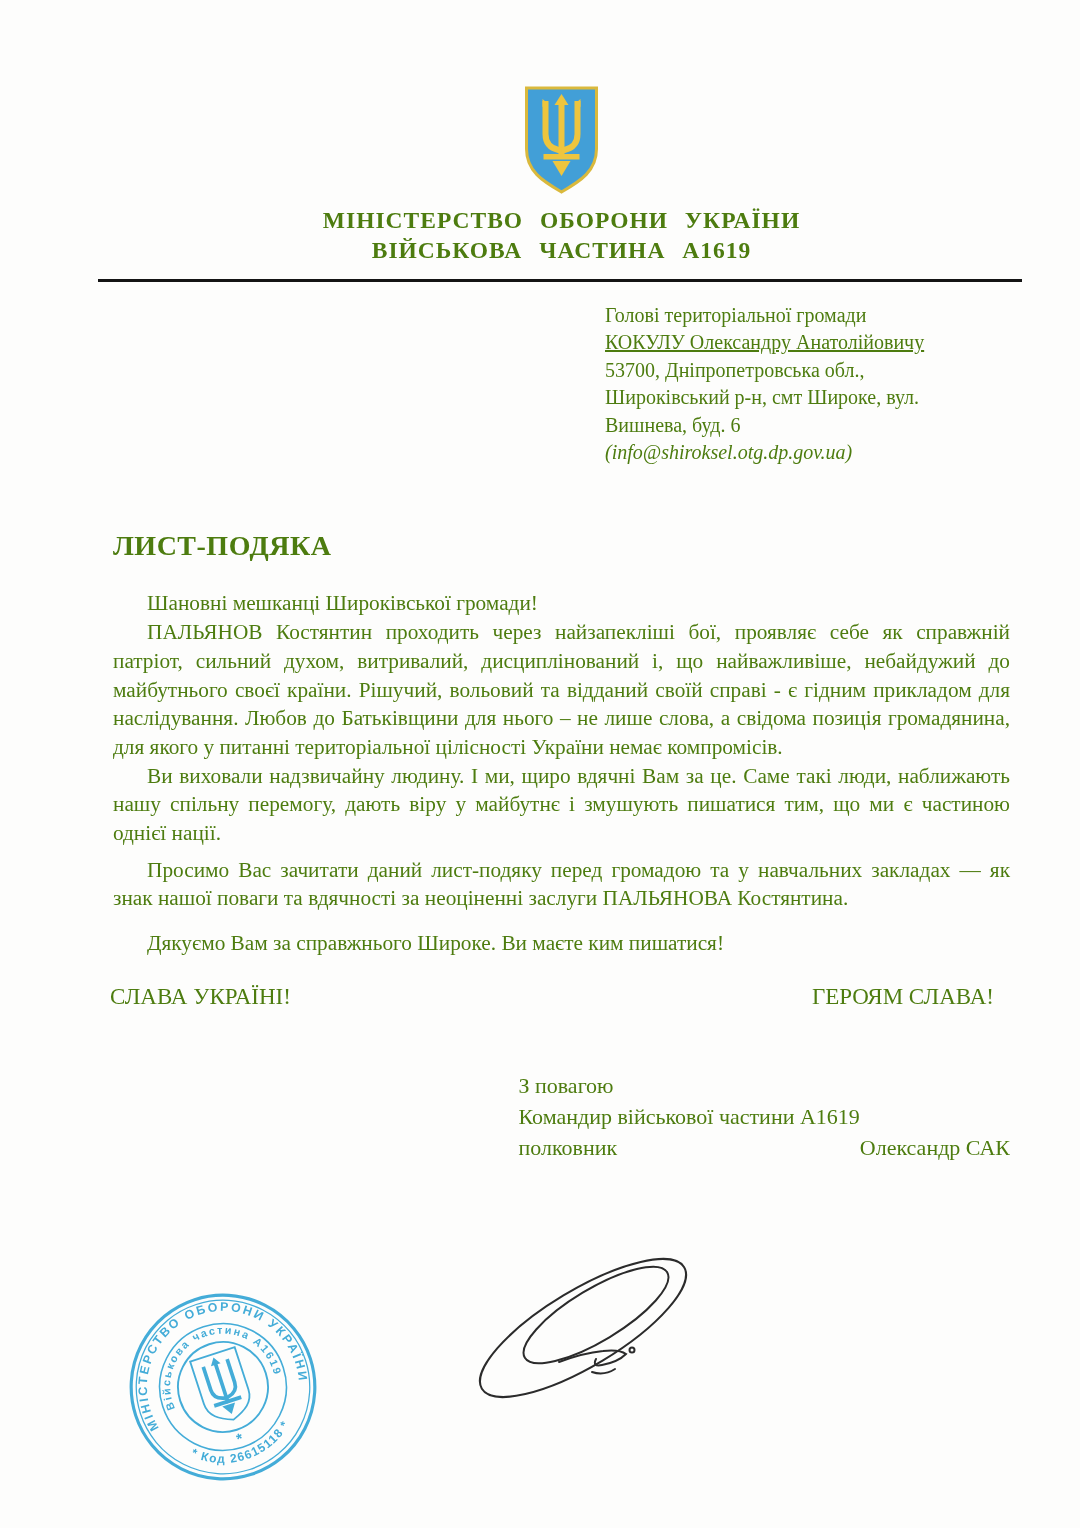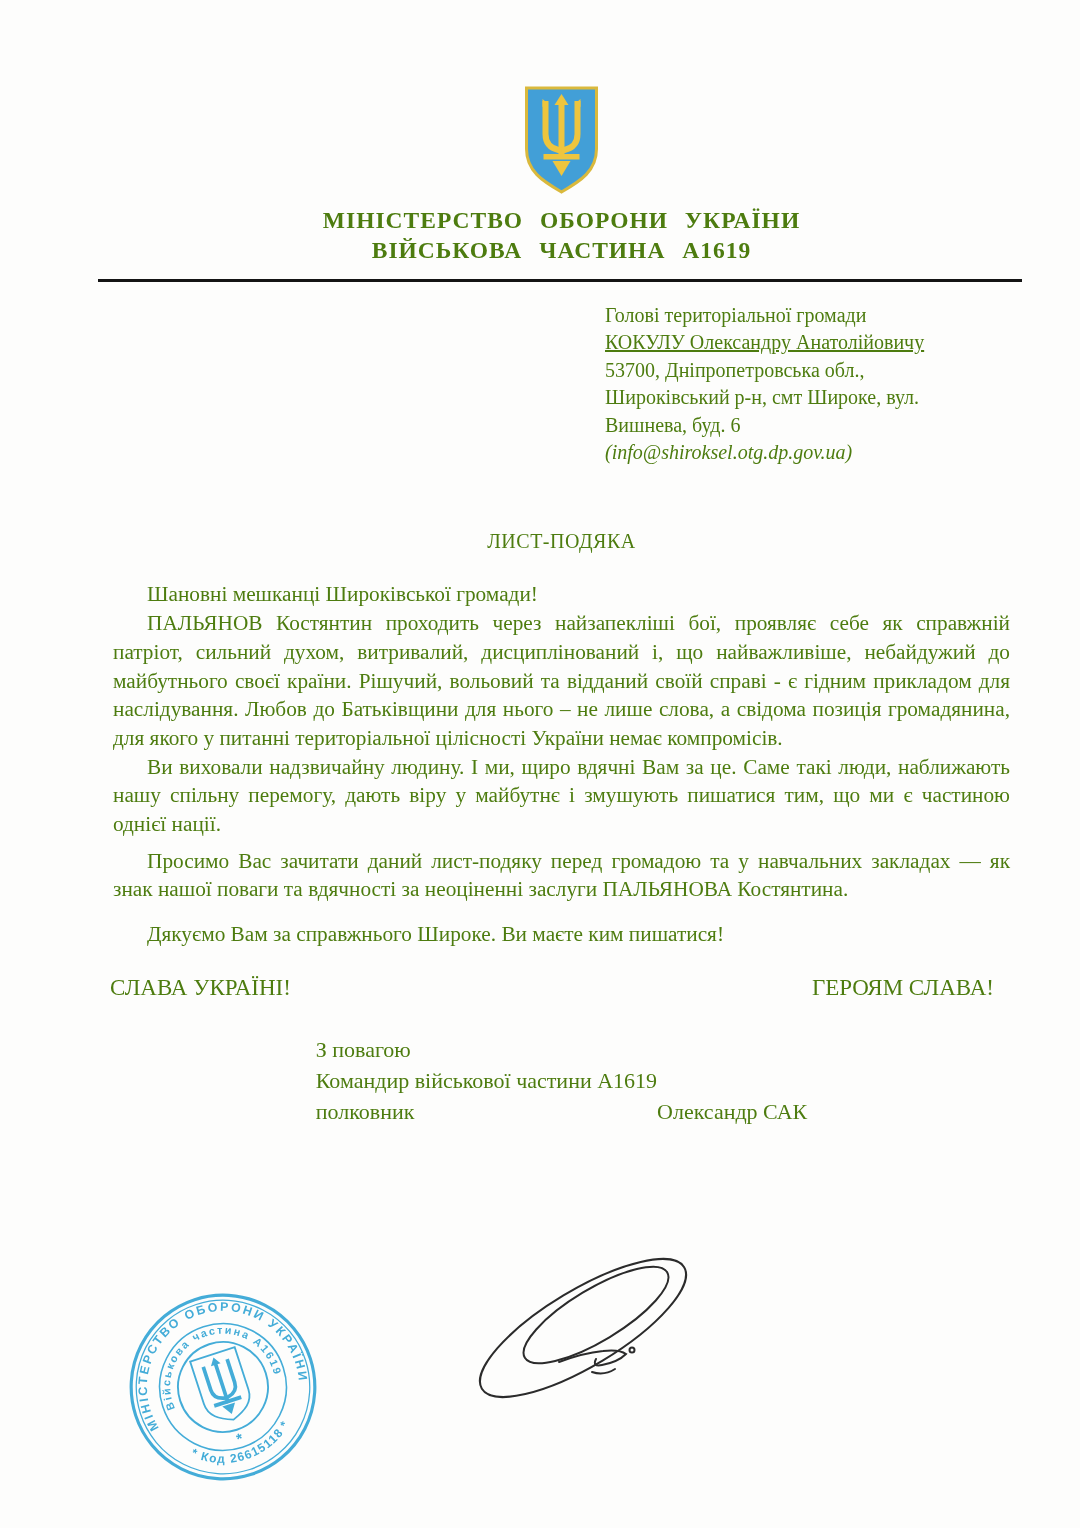--- a/index.html
+++ b/index.html
@@ -16,30 +16,30 @@
   
   .emblem{display:block;margin:85px auto 0;}
   .hdr-line{ text-align:center; font-weight:bold; font-size:23.5px; line-height:30px; letter-spacing:1px; word-spacing:10px;}
   .hdr-line.first{margin-top:10px;}
   .rule{border:none;border-top:3.5px solid #141414;margin:14px -12px 0 -15px;}
   
   .recipient{margin:20px 0 0 492px;font-size:20px;line-height:27.4px;}
   .recipient .underlined{text-decoration:underline;}
   .recipient .email{font-style:italic;}
   
-  .title{margin:64px 0 0;text-align:center;font-weight:normal;font-size:20px;letter-spacing:0.5px;}
+  .title{margin:64px 0 0;text-align:left;font-weight:bold;font-size:28px;letter-spacing:0.5px;}
   .body-par{margin:0;font-size:21.3px;line-height:28.7px;text-align:justify;text-indent:34px;}
   .salutation{margin-top:27px;text-align:left;}
   .p1{margin-top:29px;}
   .p4{margin-top:8px;}
   .thanks{margin-top:16px;text-align:left;}
   
   .slogans{display:flex;justify-content:space-between;margin:26px 16px 0 -3px;font-size:23px;text-align:right;}
   
-  .signoff{display:flex;justify-content:center;align-items:flex-end;margin-top:33px;}
+  .signoff{display:flex;justify-content:flex-end;align-items:flex-end;margin-top:60px;}
   .signoff-left{font-size:22px;line-height:31px;}
   .signoff-name{font-size:22px;line-height:31px;}
   
   .stamp{position:absolute;left:128px;top:1292px;width:190px;height:190px;opacity:0.88;mix-blend-mode:multiply;}
   .stamp .sr{fill:none;stroke:#2aa3d6;}
   .stamp .st{fill:#2aa3d6;font-family:"Liberation Sans",sans-serif;font-weight:bold;}
   .stamp .sline{stroke:#2aa3d6;fill:none;}
   .signature-svg{position:absolute;left:463px;top:1238px;width:248px;height:178px;}
 </style>
 </head>

